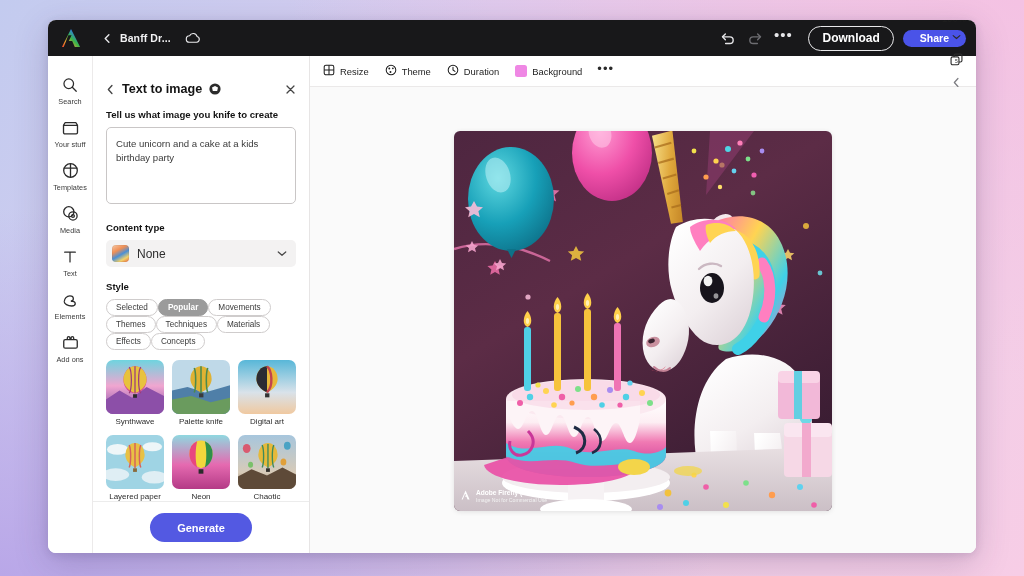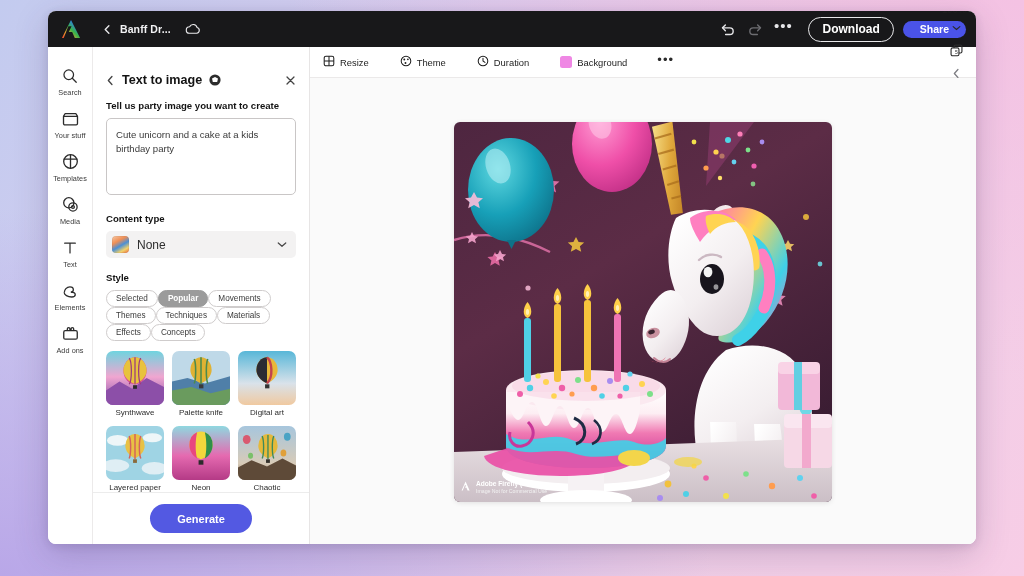--- a/index.html
+++ b/index.html
@@ -12,21 +12,21 @@
     background:
       radial-gradient(120% 110% at 0% 100%, #b9a7e8 0%, rgba(185,167,232,0) 58%),
       radial-gradient(120% 110% at 100% 0%, #f4c2e3 0%, rgba(244,194,227,0) 60%),
       linear-gradient(122deg, #c3cbef 0%, #d9cdf0 38%, #efcfe8 70%, #f7cde6 100%);
     position: relative;
   }
 
   
   .window {
     position: absolute;
-    left: 48px; top: 11px;
+    left: 48px; top: 20px;
     width: 928px; height: 533px;
     background: #ffffff;
     border-radius: 8px;
     overflow: hidden;
     box-shadow: 0 10px 34px rgba(60,40,90,.22), 0 2px 8px rgba(60,40,90,.14);
     display: flex;
     flex-direction: column;
   }
 
   
@@ -158,21 +158,21 @@
     height: 29px; padding: 0 27px; border: none; border-radius: 15px;
     background: #5359e2; color: #fff; font-size: 11px; font-weight: 700;
     font-family: "Liberation Sans", sans-serif;
   }
 
   
   .main { flex: 1; display: flex; flex-direction: column; min-width: 0; background: #fafafa; }
   .toolbar {
     height: 31px; flex: none;
     background: #ffffff; border-bottom: 1px solid #ebe9e9;
-    display: flex; align-items: center; padding: 0 10px 0 6px; gap: 17px;
+    display: flex; align-items: center; padding: 0 10px 0 6px; gap: 2px;
   }
   .tool-btn {
     height: 22px; padding: 0 7px; border-radius: 4px;
     display: flex; align-items: center; gap: 5px;
     font-size: 9.4px; color: #1d1d1d;
   }
   .swatch { width: 12px; height: 12px; border-radius: 2.5px; }
   .tool-dots { color:#2a2a2a; font-size:13px; letter-spacing:1px; line-height:8px; padding:0 6px 5px;}
   .toolbar-right { margin-left: auto; display: flex; align-items: flex-end; gap: 3px; flex-direction: column; }
   .zoom-val { font-size: 9.4px; font-weight: 700; color: #1d1d1d; }
@@ -337,21 +337,21 @@
                 <path d="M3 4.6h6l-.8 3.4H3.8Z M3 4.6 6 3l3 1.6" fill="#fff"></path>
               </svg>
           </span>
           <span class="panel-close">
             <svg width="11" height="11" viewBox="0 0 12 12" fill="none" stroke="currentColor" stroke-width="1.4" stroke-linecap="round">
                 <path d="M2.2 2.2 9.8 9.8M9.8 2.2 2.2 9.8"></path>
               </svg>
           </span>
         </div>
 
-        <div class="field-label">Tell us party image you want to create</div>
+        <div class="field-label">Tell us what image you knife to create</div>
         <textarea class="prompt-box" placeholder="Describe the image you want to create" style="">Cute unicorn and a cake at a kids birthday party</textarea>
 
         <div class="section-label">Content type</div>
         <div class="select-row">
           <span class="ct-thumb"></span>
           <span class="select-val">None</span>
           <span class="select-chev">
             <svg width="10" height="7" viewBox="0 0 11 7" fill="none" stroke="currentColor" stroke-width="1.4" stroke-linecap="round" stroke-linejoin="round">
                 <path d="M1.4 1.8 5.5 5.4 9.6 1.8"></path>
               </svg>

